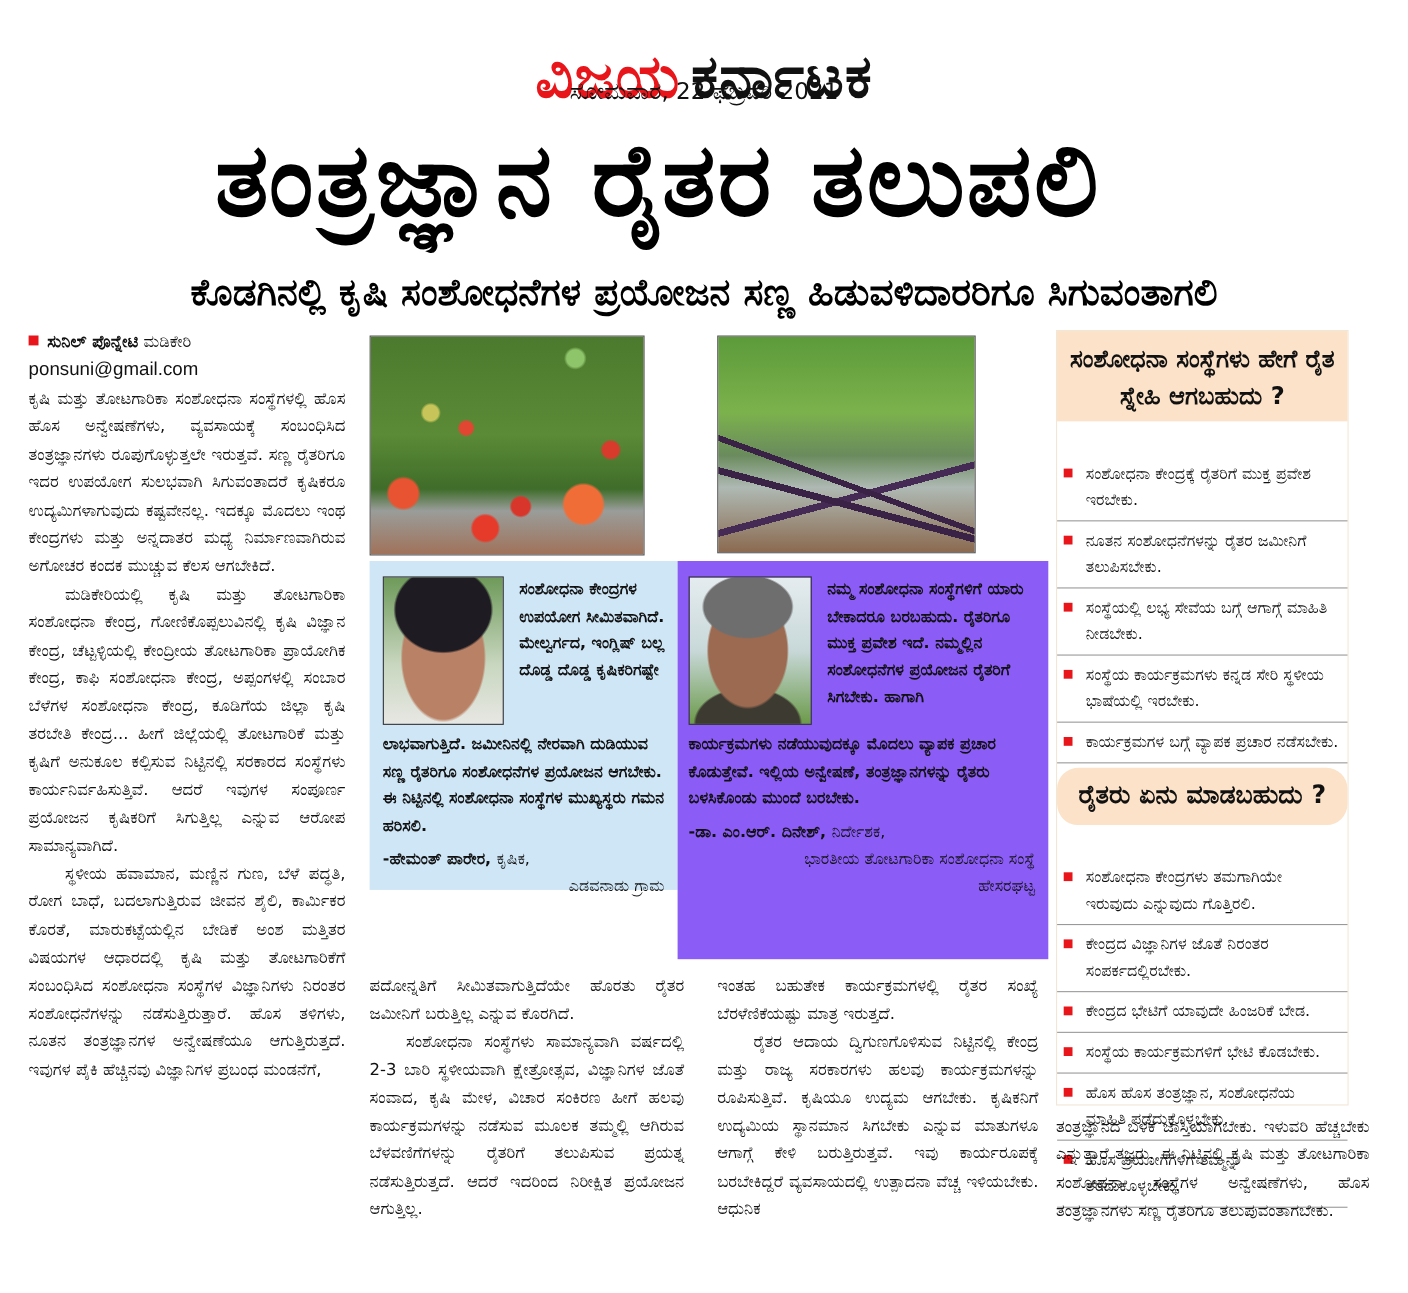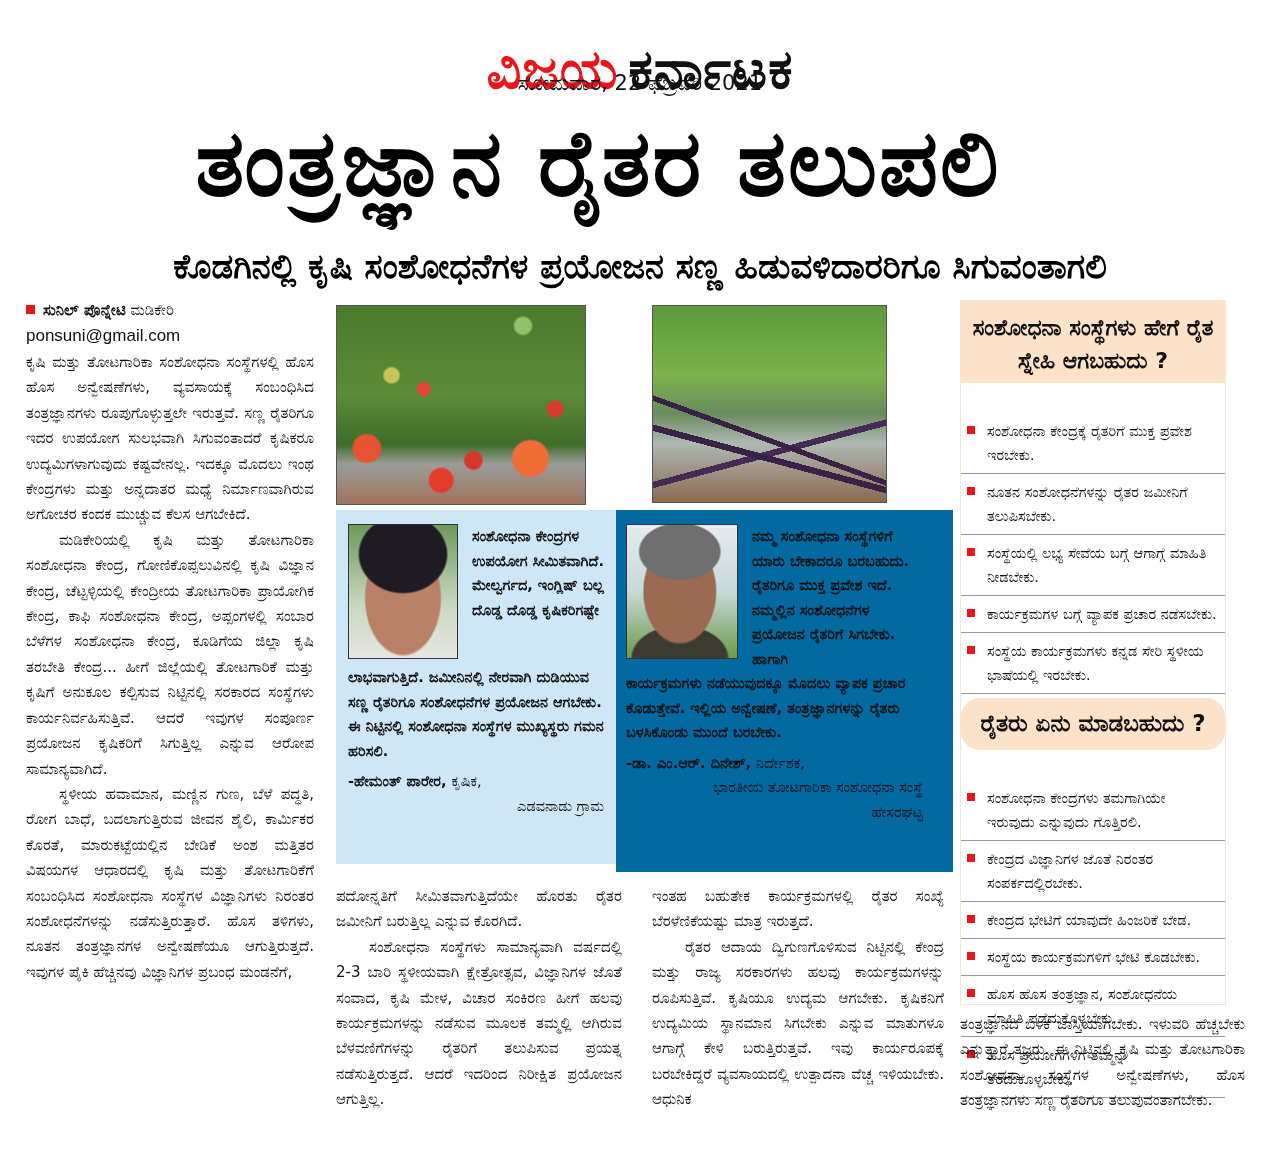--- a/index.html
+++ b/index.html
@@ -37,22 +37,22 @@
       radial-gradient(circle at 22% 35%, #c7c55a 0 3%, transparent 4%),
       radial-gradient(circle at 75% 10%, #8fc56a 0 3%, transparent 4%),
       linear-gradient(180deg, #4c7a2e 0%, #5b8b36 45%, #3f6d2a 70%, #9a9d9a 80%, #a0725a 100%); }
   .photo-brinjal { left: 652px; top: 305px; width: 235px; height: 198px; background:
       linear-gradient(200deg, transparent 0 62%, #3a2246 62% 64%, transparent 64%),
       linear-gradient(195deg, transparent 0 70%, #3a2246 70% 72.5%, transparent 72.5%),
       linear-gradient(165deg, transparent 0 68%, #442a55 68% 70.5%, transparent 70.5%),
       linear-gradient(180deg, #5c9a3a 0%, #7cb24c 35%, #6a8b5d 55%, #aeb9b3 70%, #8b6a50 100%); }
 
   .quote-box { position: absolute; font-size: 14.5px; line-height: 24.5px; font-weight: 700; color: #111; }
-  .quote-blue { left: 336px; top: 510px; width: 280px; height: 354px; background: #cfe6f6; padding: 14px 12px 0 12px; }
-  .quote-green { left: 616px; top: 510px; width: 337px; height: 362px; background: #0369a1; padding: 14px 30px 0 10px; }
+  .quote-blue { left: 336px; top: 510px; width: 280px; height: 299px; background: #cfe6f6; padding: 14px 12px 0 12px; }
+  .quote-green { left: 616px; top: 510px; width: 337px; height: 362px; background: #8b5cf6; padding: 14px 12px 0 10px; }
   .quote-box .portrait { float: left; border: 1px solid #333; margin: 0 14px 6px 0; }
   .portrait-young { width: 110px; height: 135px; background:
       radial-gradient(ellipse 42% 30% at 50% 22%, #1e1c22 0 95%, transparent 100%),
       radial-gradient(ellipse 36% 44% at 50% 55%, #b98166 0 95%, transparent 100%),
       linear-gradient(180deg, #6e9a5a, #c9d7c0 60%, #e7e7e3); }
   .portrait-old { width: 112px; height: 135px; background:
       radial-gradient(ellipse 38% 22% at 48% 20%, #6f6e6e 0 95%, transparent 100%),
       radial-gradient(ellipse 34% 40% at 48% 50%, #9b6a50 0 95%, transparent 100%),
       radial-gradient(ellipse 45% 25% at 48% 100%, #3d3a32 0 95%, transparent 100%),
       linear-gradient(180deg, #e5ecef, #c8d8d9 50%, #6c9a4a); margin-left: 16px; margin-top: 4px; }
@@ -134,24 +134,24 @@
     <li>
         <span class="txt">ಸಂಶೋಧನಾ ಕೇಂದ್ರಕ್ಕೆ ರೈತರಿಗೆ ಮುಕ್ತ ಪ್ರವೇಶ ಇರಬೇಕು.</span>
       </li>
     <li>
         <span class="txt">ನೂತನ ಸಂಶೋಧನೆಗಳನ್ನು ರೈತರ ಜಮೀನಿಗೆ ತಲುಪಿಸಬೇಕು.</span>
       </li>
     <li>
         <span class="txt">ಸಂಸ್ಥೆಯಲ್ಲಿ ಲಭ್ಯ ಸೇವೆಯ ಬಗ್ಗೆ ಆಗಾಗ್ಗೆ ಮಾಹಿತಿ ನೀಡಬೇಕು.</span>
       </li>
     <li>
-        <span class="txt">ಕಾರ್ಯಕ್ರಮಗಳ ಬಗ್ಗೆ ವ್ಯಾಪಕ ಪ್ರಚಾರ ನಡೆಸಬೇಕು.</span>
+        <span class="txt">ಸಂಸ್ಥೆಯ ಕಾರ್ಯಕ್ರಮಗಳು ಕನ್ನಡ ಸೇರಿ ಸ್ಥಳೀಯ ಭಾಷೆಯಲ್ಲಿ ಇರಬೇಕು.</span>
       </li>
     <li>
-        <span class="txt">ಸಂಸ್ಥೆಯ ಕಾರ್ಯಕ್ರಮಗಳು ಕನ್ನಡ ಸೇರಿ ಸ್ಥಳೀಯ ಭಾಷೆಯಲ್ಲಿ ಇರಬೇಕು.</span>
+        <span class="txt">ಕಾರ್ಯಕ್ರಮಗಳ ಬಗ್ಗೆ ವ್ಯಾಪಕ ಪ್ರಚಾರ ನಡೆಸಬೇಕು.</span>
       </li>
   </ul>
   <div class="box-head small">ರೈತರು ಏನು ಮಾಡಬಹುದು ?</div>
   <ul>
     <li>
         <span class="txt">ಸಂಶೋಧನಾ ಕೇಂದ್ರಗಳು ತಮಗಾಗಿಯೇ ಇರುವುದು ಎನ್ನುವುದು ಗೊತ್ತಿರಲಿ.</span>
       </li>
     <li>
         <span class="txt">ಕೇಂದ್ರದ ವಿಜ್ಞಾನಿಗಳ ಜೊತೆ ನಿರಂತರ ಸಂಪರ್ಕದಲ್ಲಿರಬೇಕು.</span>
       </li>

